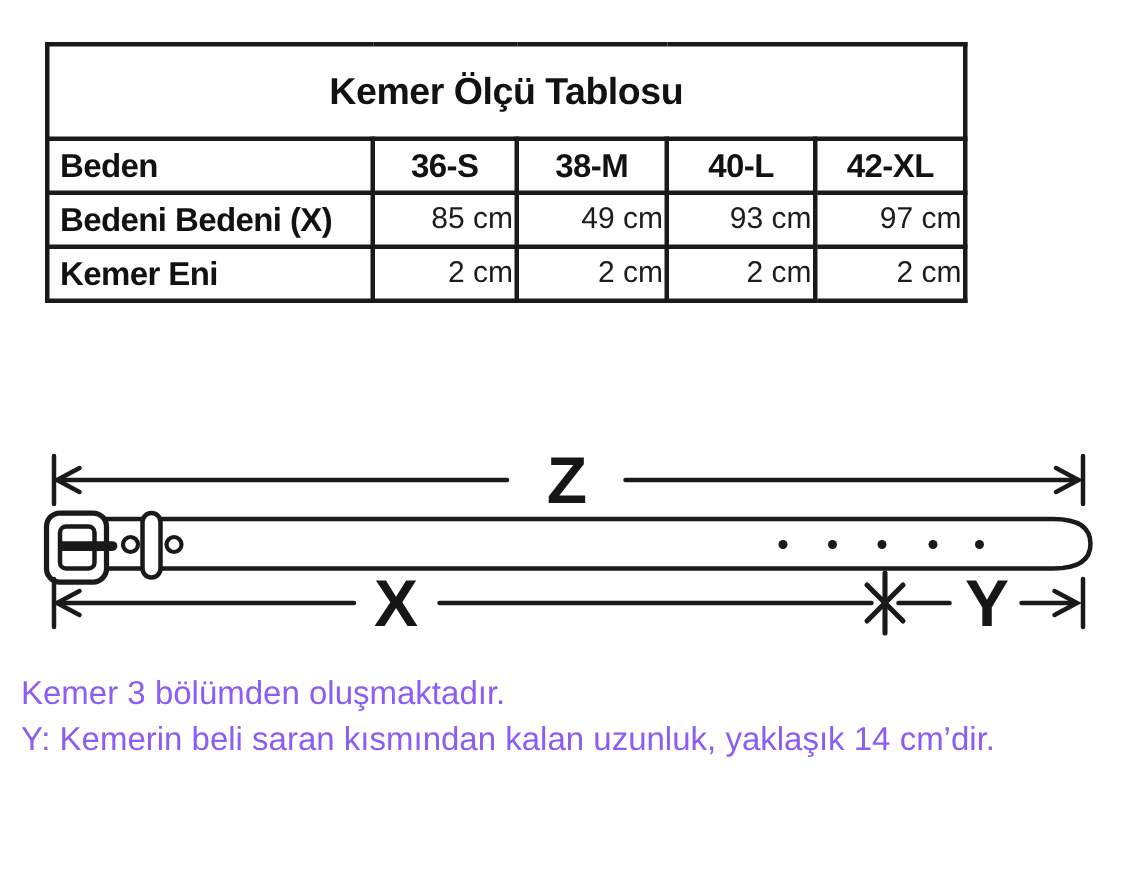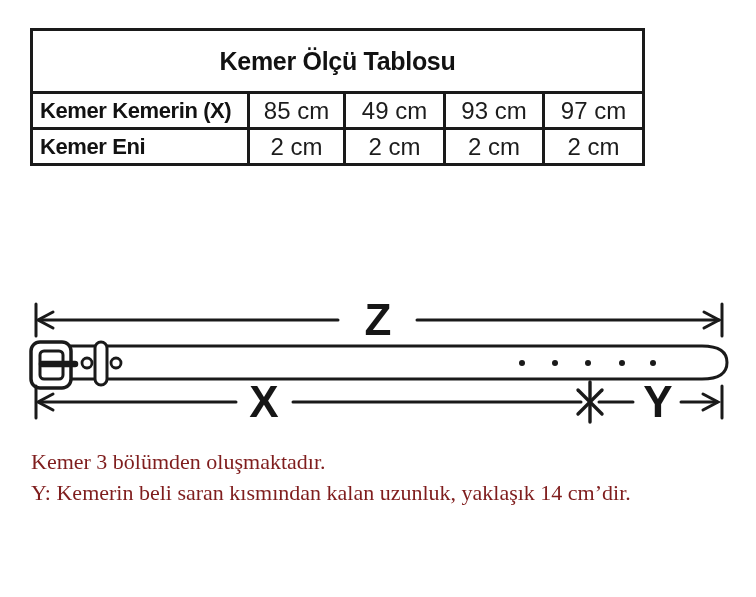--- a/index.html
+++ b/index.html
@@ -21,55 +21,62 @@
     letter-spacing:-0.3px;color:#121212;
   }
   td.label-cell{
     height:31px;text-align:left;padding-left:7px;font-weight:bold;
     font-size:22px;letter-spacing:-0.4px;color:#121212;
   }
   td.size-cell{
     text-align:center;font-weight:bold;font-size:22px;letter-spacing:-0.4px;color:#121212;
   }
   td.value-cell{
-    text-align:center;font-weight:normal;font-size:24px;color:#1c1c1c;
+    text-align:right;font-weight:normal;font-size:20px;color:#1c1c1c;
   }
   
   svg.diagram{position:absolute;left:0;top:282px;}
   .ln{stroke:#1a1a1a;stroke-width:3;fill:none;stroke-linecap:round;}
   .shape{stroke:#1a1a1a;stroke-width:3;fill:#ffffff;}
   .dim-label{
     font-family:"Liberation Sans",sans-serif;font-weight:bold;font-size:44px;
     fill:#161616;text-anchor:middle;
   }
   
   .notes{
-    position:absolute;left:31px;top:446px;width:720px;
-    font-family:Liberation Serif, serif;font-size:22px;line-height:31px;color:#7f1d1d;
+    position:absolute;left:14px;top:446px;width:720px;
+    font-family:Liberation Sans, sans-serif;font-size:22px;line-height:31px;color:#8b5cf6;
   }
 </style>
 </head>
 <body>
 
 <div class="page">
 
   <table class="size-table">
     <colgroup>
       <col style="width:217px">
         <col style="width:96px">
         <col style="width:100px">
       <col style="width:99px">
         <col style="width:100px">
     </colgroup>
     <tbody>
         <tr>
       <td colspan="5" class="title-cell">Kemer Ölçü Tablosu</td>
     </tr>
     <tr>
-      <td class="label-cell">Kemer Kemerin (X)</td>
+      <td class="label-cell">Beden</td>
+      <td class="size-cell">36-S</td>
+      <td class="size-cell">38-M</td>
+      <td class="size-cell">40-L</td>
+      <td class="size-cell">42-XL</td>
+    </tr>
+    <tr>
+      <td class="label-cell">Bedeni Bedeni (X)</td>
       <td class="value-cell">85 cm</td>
       <td class="value-cell">49 cm</td>
       <td class="value-cell">93 cm</td>
       <td class="value-cell">97 cm</td>
     </tr>
     <tr>
       <td class="label-cell">Kemer Eni</td>
       <td class="value-cell">2 cm</td>
       <td class="value-cell">2 cm</td>
       <td class="value-cell">2 cm</td>

